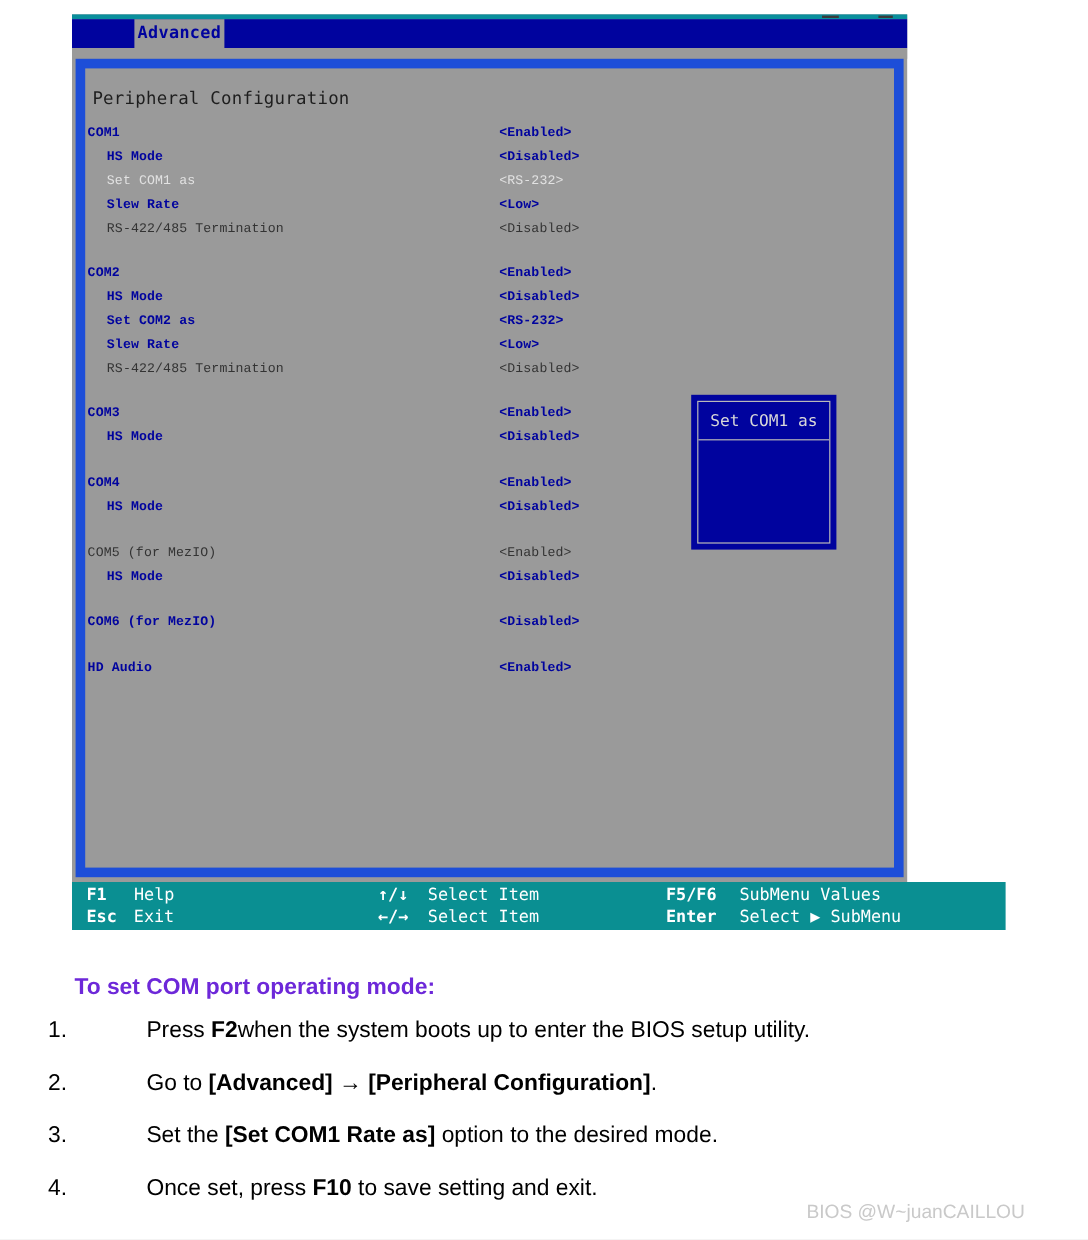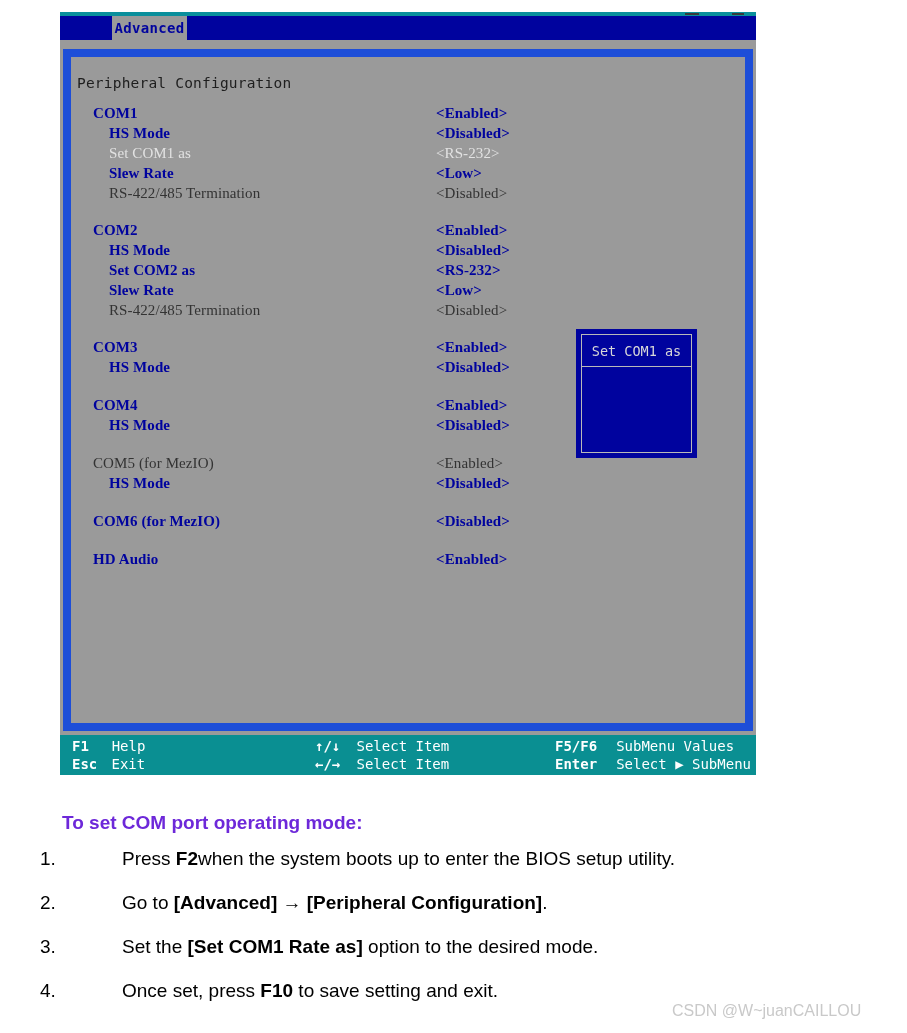--- a/index.html
+++ b/index.html
@@ -60,23 +60,23 @@
     font-family:"DejaVu Sans Mono", monospace;
     font-size:14.5px;
     letter-spacing:0.2px;
     white-space:nowrap;
   }
 
   .rows { position:absolute; left:0px; top:0px; width:686px; }
 
   .row {
     position:absolute;
-    left:22px; width:672px; height:20px;
-    font-family:Liberation Serif, serif;
-    font-size:15px;
+    left:2px; width:672px; height:20px;
+    font-family:Liberation Mono, monospace;
+    font-size:11px;
     letter-spacing:0.1px;
     white-space:nowrap;
   }
   .row .lbl { position:absolute; left:0; top:0; }
   .row .val { position:absolute; left:343px; top:0; }
   .row.indent .lbl { left:16px; }
 
   .c-blue  { color:#00039e; font-weight:bold; }
   .c-gray  { color:#e2e2e2; }
   .c-dark  { color:#333333; }
@@ -111,21 +111,21 @@
     color:#cfcfcf;
     font-family:"DejaVu Sans Mono", monospace;
     font-size:14px;
     white-space:nowrap;
   }
   .popup-item.selected { background:#0a9e9e; color:#ffffff; }
 
   
   #helpbar {
     position:absolute; left:0; top:723px;
-    width:696px; height:40px;
+    width:778px; height:40px;
     background:#0a8f92;
   }
   .help-cell {
     position:absolute;
     font-family:"DejaVu Sans Mono", monospace;
     font-size:14px;
     color:#ffffff;
     white-space:nowrap;
   }
   .help-key { font-weight:bold; }
@@ -283,15 +283,15 @@
           <span class="num">3.</span>
           <span class="txt">Set the <b>[Set COM1 Rate as]</b> option to the desired mode.</span>
         </div>
         <div class="instr-step" style="top: 180px;">
           <span class="num">4.</span>
           <span class="txt">Once set, press <b>F10</b> to save setting and exit.</span>
         </div>
       </div>
   </div>
 
-  <div id="watermark">CSDN @W~juanCAILLOU</div>
+  <div id="watermark">BIOS @W~juanCAILLOU</div>
 
 </div>
 
 </body></html>

